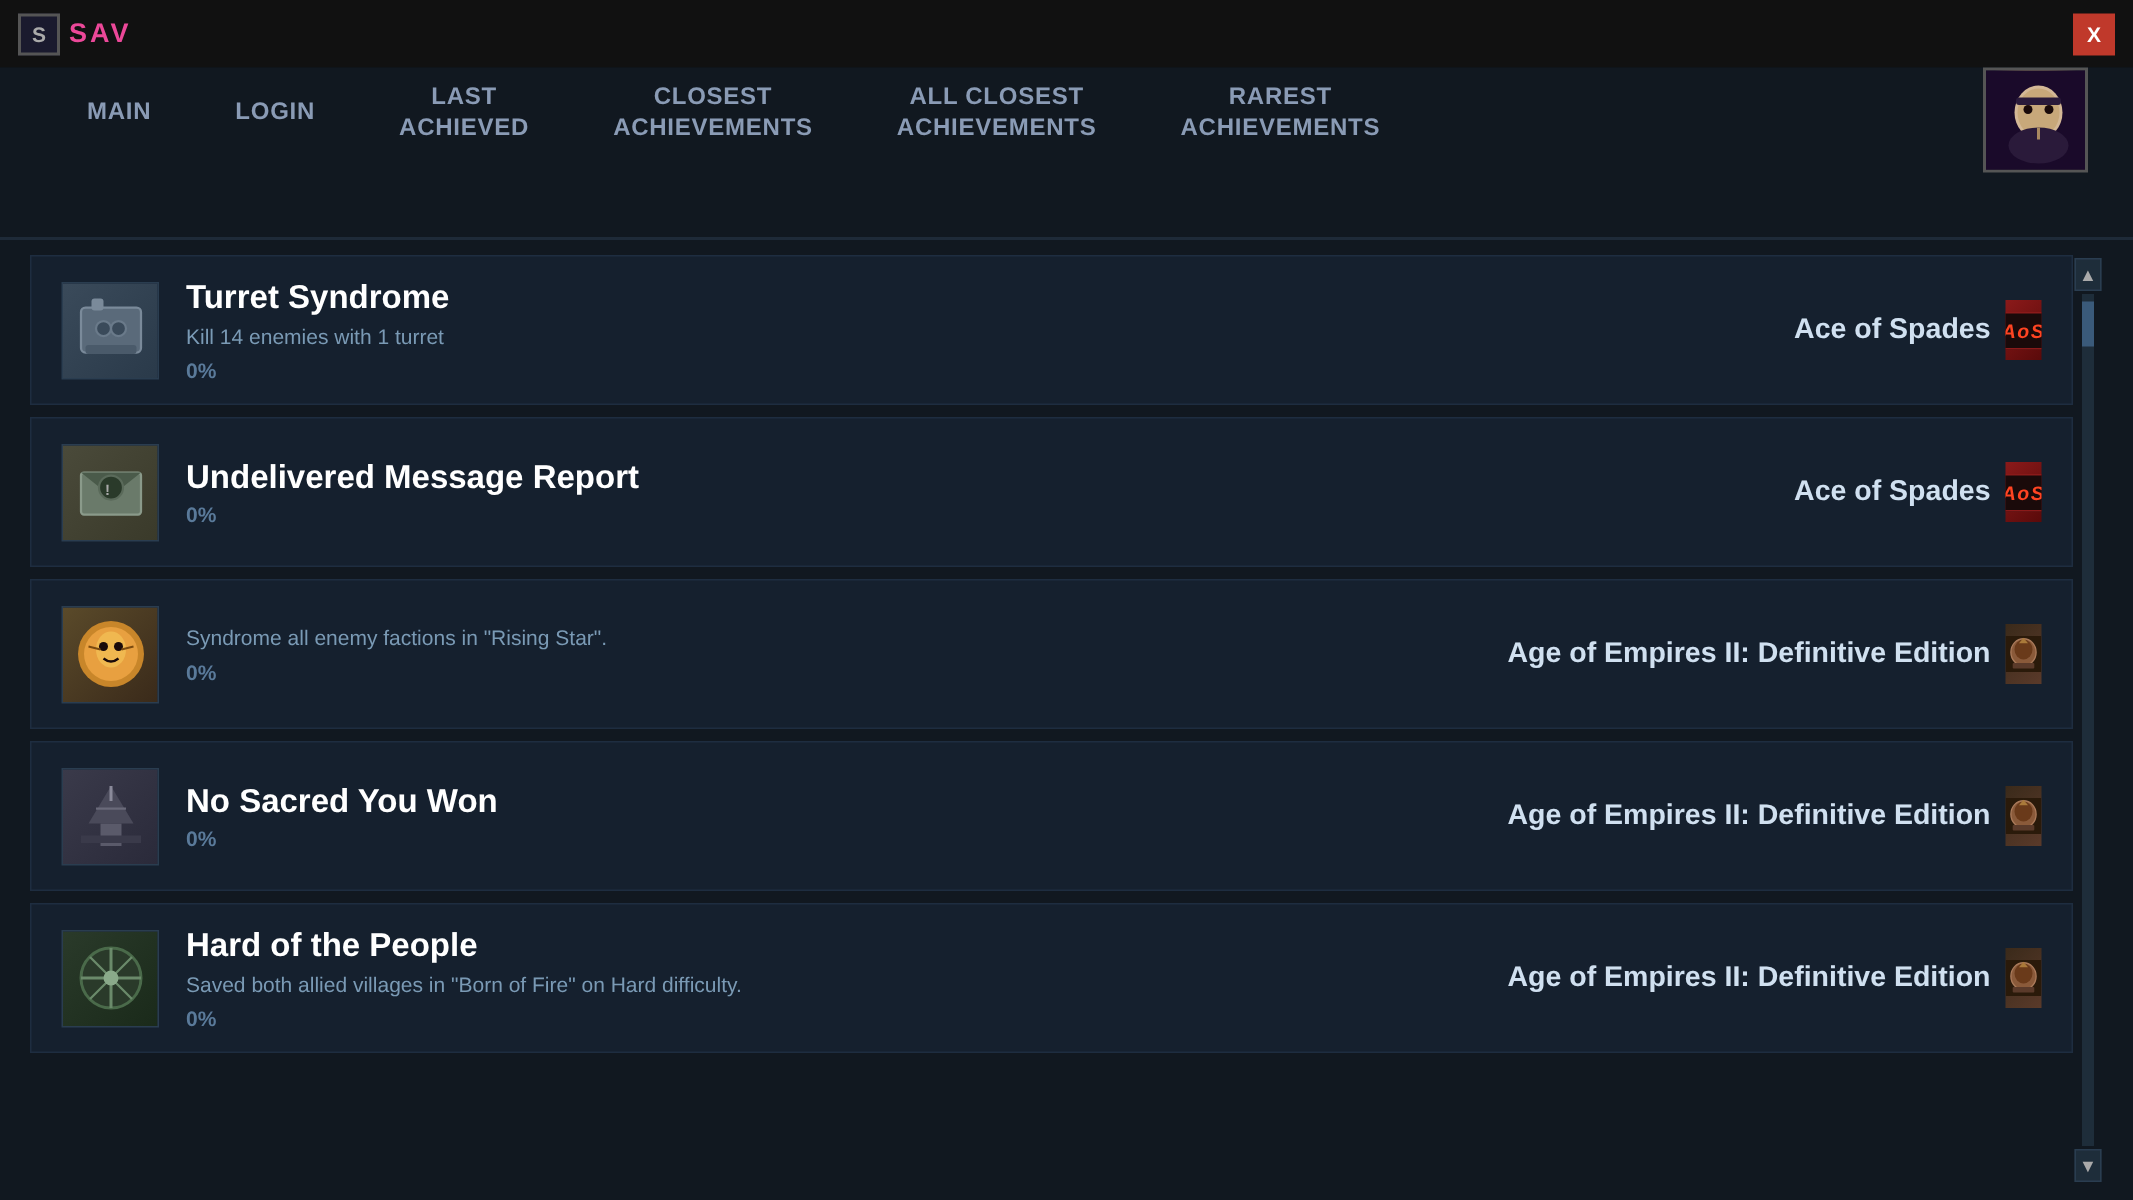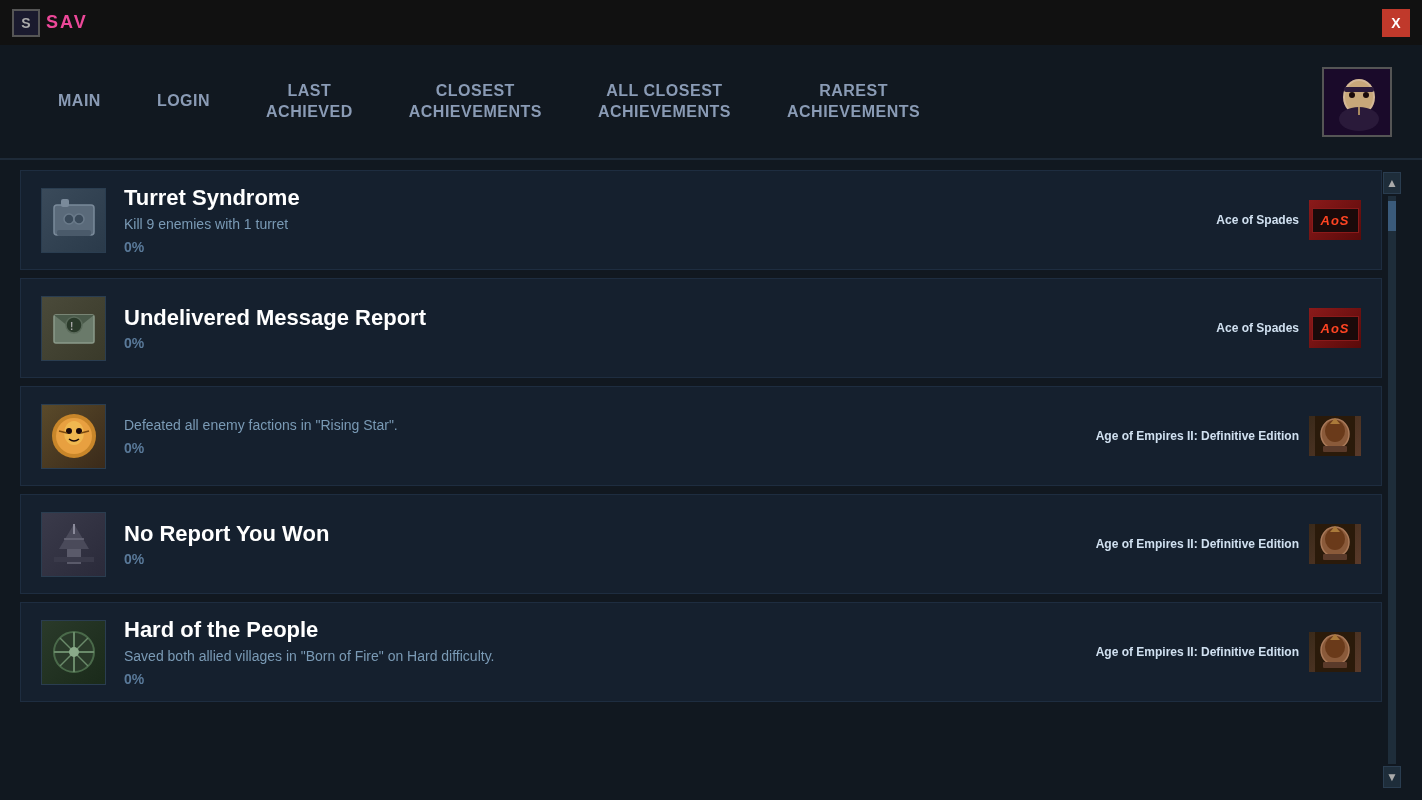--- a/index.html
+++ b/index.html
@@ -58,21 +58,21 @@
       align-items: center;
       justify-content: center;
     }
 
     
     .nav-bar {
       width: 100%;
       height: 115px;
       background: #111820;
       display: flex;
-      align-items: center;
+      align-items: flex-start;
       border-bottom: 2px solid #1e2a38;
       padding: 0 30px;
     }
     .nav-items {
       display: flex;
       align-items: center;
       gap: 0;
       flex: 1;
     }
     .nav-item {
@@ -173,28 +173,28 @@
     }
 
     .achievement-game {
       display: flex;
       align-items: center;
       gap: 10px;
       flex-shrink: 0;
     }
 
     .game-name {
-      font-size: 12px;
+      font-size: 19px;
       font-weight: 700;
       color: #d0e0f0;
       text-align: right;
     }
 
     .game-icon {
-      width: 52px;
+      width: 24px;
       height: 40px;
       flex-shrink: 0;
       display: flex;
       align-items: center;
       justify-content: center;
       overflow: hidden;
     }
 
     
     .scrollbar-container {
@@ -329,21 +329,21 @@
       <svg width="50" height="50" viewBox="0 0 50 50">
       <rect x="5" y="10" width="40" height="30" rx="3" fill="#5a6a7a" stroke="#7a8a9a" stroke-width="1.5"></rect>
       <rect x="12" y="4" width="8" height="8" rx="2" fill="#7a8a9a"></rect>
       <circle cx="20" cy="24" r="5" fill="#3a4a5a" stroke="#6a7a8a" stroke-width="1.5"></circle>
       <circle cx="30" cy="24" r="5" fill="#3a4a5a" stroke="#6a7a8a" stroke-width="1.5"></circle>
       <rect x="8" y="35" width="34" height="6" rx="2" fill="#4a5a6a"></rect>
     </svg>
     </div>
     <div class="achievement-info">
       <div class="achievement-name">Turret Syndrome</div>
-      <div class="achievement-desc">Kill 9 enemies with 1 turret</div>
+      <div class="achievement-desc">Kill 14 enemies with 1 turret</div>
       <div class="achievement-pct">0%</div>
     </div>
     <div class="achievement-game">
       <div class="game-name">Ace of Spades</div>
       <div class="game-icon game-icon-aos">
         <div class="aos-tag">AoS</div>
       </div>
     </div>
   </div>
       <div class="achievement-row">
@@ -373,21 +373,21 @@
       <circle cx="25" cy="25" r="18" fill="#e8a040"></circle>
       <ellipse cx="25" cy="22" rx="10" ry="12" fill="#f0b850"></ellipse>
       <circle cx="20" cy="20" r="3" fill="#1a0a0a"></circle>
       <circle cx="30" cy="20" r="3" fill="#1a0a0a"></circle>
       <path d="M20 28 Q25 32 30 28" stroke="#1a0a0a" stroke-width="1.5" fill="none"></path>
       <line x1="10" y1="20" x2="18" y2="22" stroke="#7a4a10" stroke-width="1.5"></line>
       <line x1="40" y1="20" x2="32" y2="22" stroke="#7a4a10" stroke-width="1.5"></line>
     </svg>
     </div>
     <div class="achievement-info">
-      <div class="achievement-desc">Defeated all enemy factions in "Rising Star".</div>
+      <div class="achievement-desc">Syndrome all enemy factions in "Rising Star".</div>
       <div class="achievement-pct">0%</div>
     </div>
     <div class="achievement-game">
       <div class="game-name">Age of Empires II: Definitive Edition</div>
       <div class="game-icon game-icon-aoe">
         <svg width="40" height="40" viewBox="0 0 40 40">
       <rect width="40" height="40" fill="#2a1a0a"></rect>
       <ellipse cx="20" cy="18" rx="14" ry="15" fill="#8a5a3a" stroke="#aa7a5a" stroke-width="1.5"></ellipse>
       <ellipse cx="20" cy="15" rx="10" ry="11" fill="#6a3a1a"></ellipse>
       <rect x="8" y="30" width="24" height="6" rx="1" fill="#5a3a2a"></rect>
@@ -400,21 +400,21 @@
     <div class="achievement-icon icon-wonder">
       <svg width="50" height="50" viewBox="0 0 50 50">
       <rect x="18" y="30" width="14" height="15" fill="#5a5a6a"></rect>
       <polygon points="25,5 10,30 40,30" fill="#4a4a5a"></polygon>
       <rect x="5" y="38" width="40" height="5" fill="#3a3a4a"></rect>
       <line x1="25" y1="5" x2="25" y2="15" stroke="#8a8a9a" stroke-width="2"></line>
       <line x1="15" y1="20" x2="35" y2="20" stroke="#6a6a7a" stroke-width="1.5"></line>
     </svg>
     </div>
     <div class="achievement-info">
-      <div class="achievement-name">No Report You Won</div>
+      <div class="achievement-name">No Sacred You Won</div>
       <div class="achievement-pct">0%</div>
     </div>
     <div class="achievement-game">
       <div class="game-name">Age of Empires II: Definitive Edition</div>
       <div class="game-icon game-icon-aoe">
         <svg width="40" height="40" viewBox="0 0 40 40">
       <rect width="40" height="40" fill="#2a1a0a"></rect>
       <ellipse cx="20" cy="18" rx="14" ry="15" fill="#8a5a3a" stroke="#aa7a5a" stroke-width="1.5"></ellipse>
       <ellipse cx="20" cy="15" rx="10" ry="11" fill="#6a3a1a"></ellipse>
       <rect x="8" y="30" width="24" height="6" rx="1" fill="#5a3a2a"></rect>

